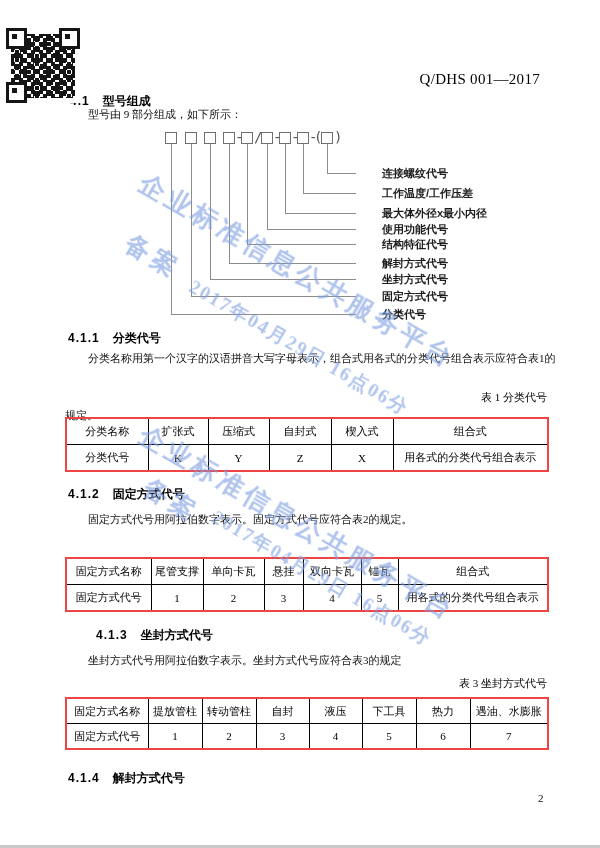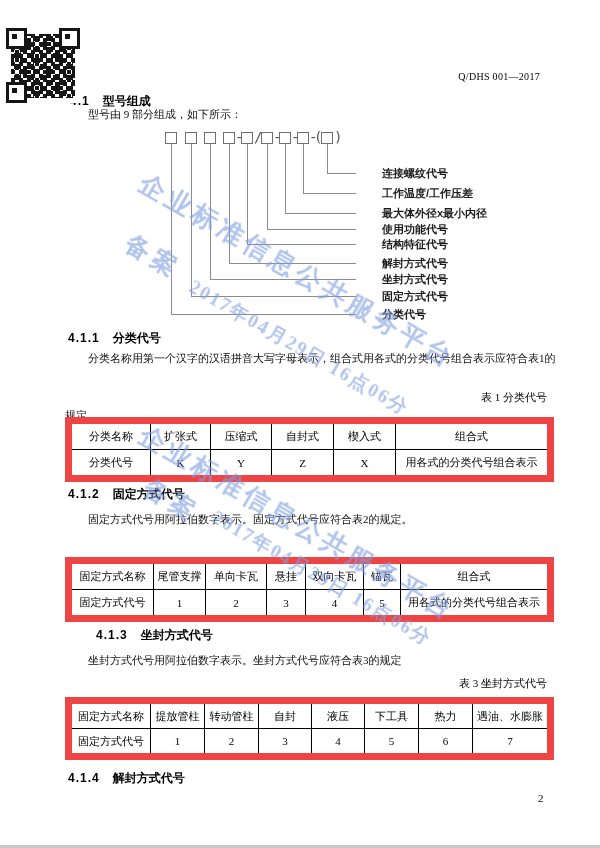--- a/index.html
+++ b/index.html
@@ -2,21 +2,21 @@
 <html><head>
 <meta charset="utf-8">
 <style>
   html,body{margin:0;padding:0;background:#e8e8e8;}
   #page{
     position:relative; width:600px; height:848px; background:#ffffff;
     overflow:hidden; font-family:"Liberation Serif", serif; color:#111;
   }
   .abs{position:absolute;}
   
-  .doc-number{font-size:10px; color:#000; letter-spacing:0.3px;}
+  .doc-number{font-size:15px; color:#000; letter-spacing:0.3px;}
   
   .qr{left:6px; top:28px; width:74px; height:75px; background:#fff; z-index:4;}
   .qr-pattern{position:absolute; left:5px; top:6px; right:5px; bottom:5px;
     background:
       conic-gradient(#151515 25%, transparent 0 50%, #151515 0 75%, transparent 0) 0 0/ 8px 8px,
       conic-gradient(#151515 25%, transparent 0 50%, #151515 0 75%, transparent 0) 3px 2px/ 13px 11px;
   }
   .qr-finder{position:absolute; width:15px; height:15px; border:3px solid #151515; background:#fff;}
   .qr-finder::after{content:""; position:absolute; left:3px; top:3px; width:5px; height:5px; background:#151515;}
   .qr-f-tl{left:0; top:0;} .qr-f-tr{right:0; top:0;} .qr-f-bl{left:0; bottom:0;}
@@ -28,21 +28,21 @@
   
   .mbox{position:absolute; width:10px; height:10px; border:1px solid #6f6f6f; top:132px; background:transparent;}
   .msep{position:absolute; top:129px; font-size:14px; color:#555; font-family:"DejaVu Sans Mono", monospace;}
   .elbow{position:absolute; border-left:1px solid #8c8c8c; border-bottom:1px solid #8c8c8c;}
   .dlabel{position:absolute; left:362px; font-family:"Liberation Sans", sans-serif;
           font-size:11px; font-weight:600; color:#1c1c1c; line-height:12px; white-space:nowrap;margin-left:20px;}
   
   table.std{border-collapse:collapse; table-layout:fixed; background:transparent;}
   table.std td{border:1px solid #000; text-align:center; vertical-align:middle;
       font-size:11px; padding:0 2px; overflow:hidden; white-space:nowrap; color:#000;}
-  table.std{border:7px solid #ef4444;}
+  table.std{border:2px solid #ef4444;}
   .rh26 td{height:25px;} .rh25 td{height:24px;}
   
   .wm{position:absolute; transform:rotate(30deg); transform-origin:0 0; z-index:6;
       pointer-events:none; opacity:0.62;}
   .wm, .wm *{color:#7d9ee2;}
   .wm-main{font-size:26px; letter-spacing:4px; white-space:nowrap; font-weight:600;}
   .wm-sub{position:absolute; white-space:nowrap; font-weight:600;}
   .wm-beian{font-size:25px; letter-spacing:5px;}
   .wm-date{font-size:19px; letter-spacing:2px;}
   .bottom-edge{left:0; top:845px; width:600px; height:3px; background:#9a9a9a; opacity:0.55;}

